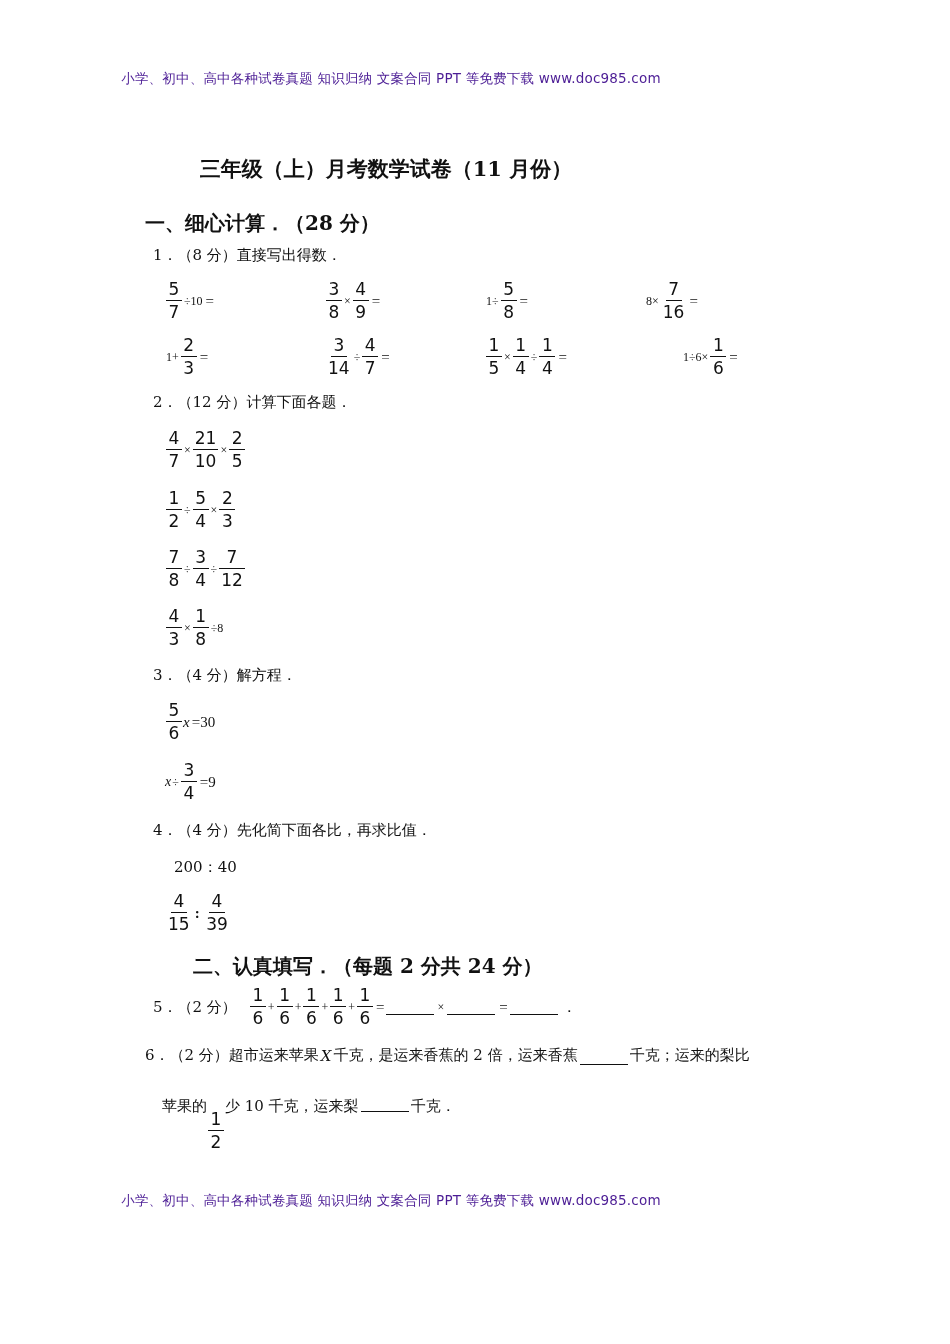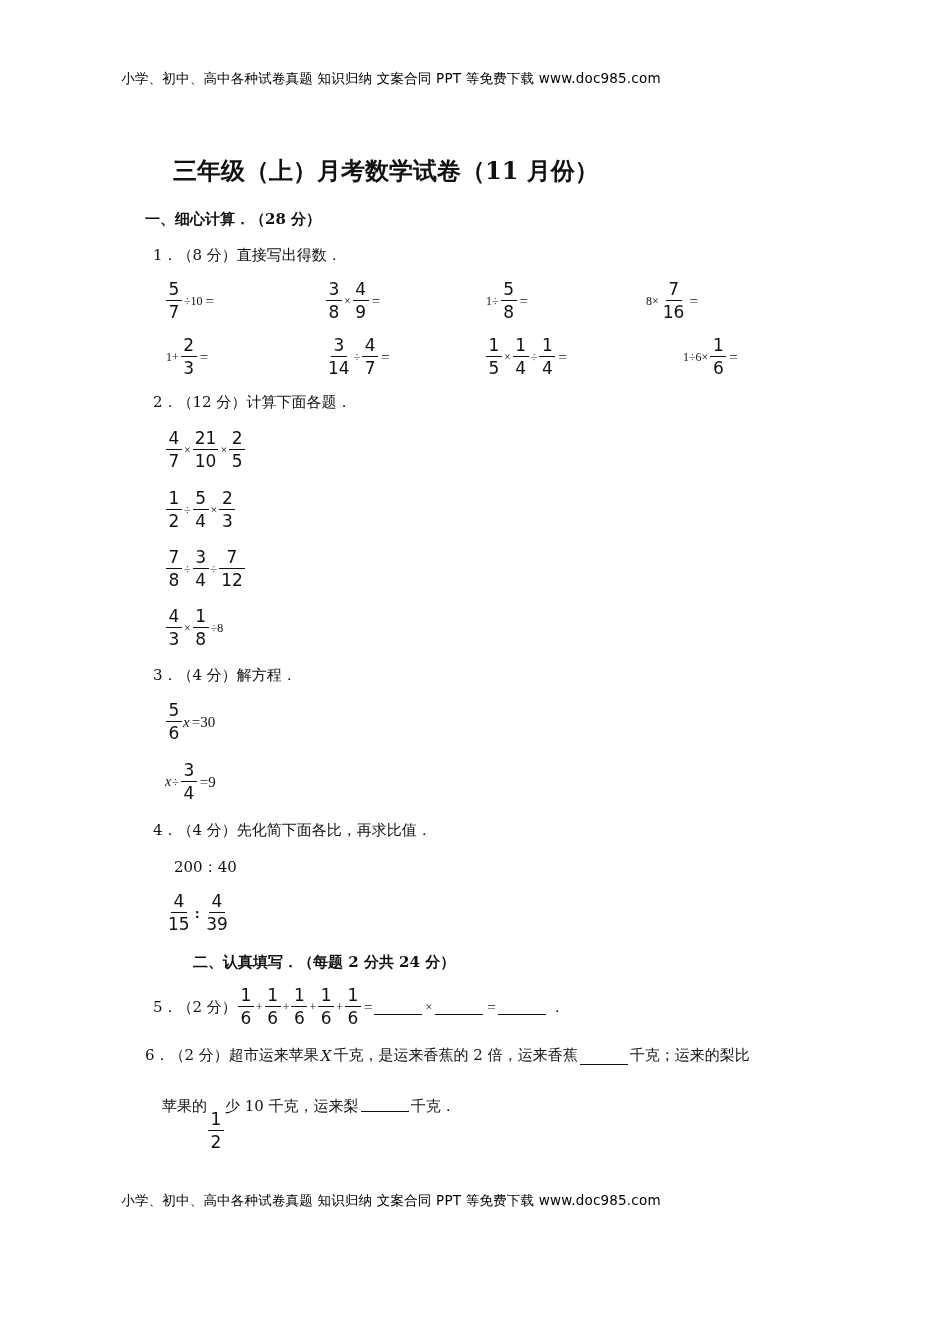--- a/index.html
+++ b/index.html
@@ -1,22 +1,22 @@
 <!DOCTYPE html>
 <html><head>
 <meta charset="utf-8">
 <style>
   html, body { margin: 0; padding: 0; background: #ffffff; }
   body { width: 950px; height: 1344px; position: relative; overflow: hidden;
          font-family: "DejaVu Serif", "Liberation Serif", serif; color: #111; }
   .abs { position: absolute; }
   .banner { left: 0; width: 782px; text-align: center; font-family: "DejaVu Sans", "Liberation Sans", sans-serif;
-            font-size: 13.5px; color: #000000; letter-spacing: 0.2px; }
-  .title { left: 0; width: 772px; text-align: center; font-size: 24px; font-weight: bold; top: 155px; }
-  .sec { left: 145px; font-size: 15px; font-weight: bold; }
+            font-size: 13.5px; color: #4c1d95; letter-spacing: 0.2px; }
+  .title { left: 0; width: 772px; text-align: center; font-size: 21px; font-weight: bold; top: 155px; }
+  .sec { left: 145px; font-size: 20px; font-weight: bold; }
   .q { left: 145px; font-size: 15px; margin-left: 8px; }
   .expr { display: inline-flex; align-items: center; font-size: 14px; font-family: "Liberation Serif", serif; }
   .frac { display: inline-flex; flex-direction: column; align-items: center; font-family: "DejaVu Sans", "Liberation Sans", sans-serif;
           font-size: 17px; line-height: 1; margin: 0 1px; }
   .frac .num { padding: 0 2px 2px 2px; border-bottom: 1.3px solid #111; min-width: 12px; text-align: center; }
   .frac .den { padding: 3px 2px 0 2px; text-align: center; }
   .op { font-size: 12px; margin: 0 1px; }
   .eq { font-size: 15px; margin-left: 2px; }
   .blank { display: inline-block; width: 48px; border-bottom: 1.2px solid #111; height: 14px; margin: 0 2px; }
   .it { font-style: italic; }
@@ -205,21 +205,21 @@
       <span class="num">4</span>
       <span class="den">15</span>
     </span><span class="eq" style="font-weight:bold;">:</span>&nbsp;<span class="frac">
       <span class="num">4</span>
       <span class="den">39</span>
     </span>
 </div>
 
 <div class="abs sec" style="top:953px;margin-left:48px;">二、认真填写．（每题 2 分共 24 分）</div>
 
-<div class="abs" style="left:145px; top:987px; display:flex; align-items:center;">
+<div class="abs" style="left:145px; top:987px; display:flex; align-items:center;gap:12px;">
   <span class="q" style="position:static; font-size:15px;">5．（2 分）</span>
   <span class="expr">
     <span class="frac">
         <span class="num">1</span>
         <span class="den">6</span>
       </span>
       <span class="op">+</span>
     <span class="frac">
         <span class="num">1</span>
         <span class="den">6</span>

